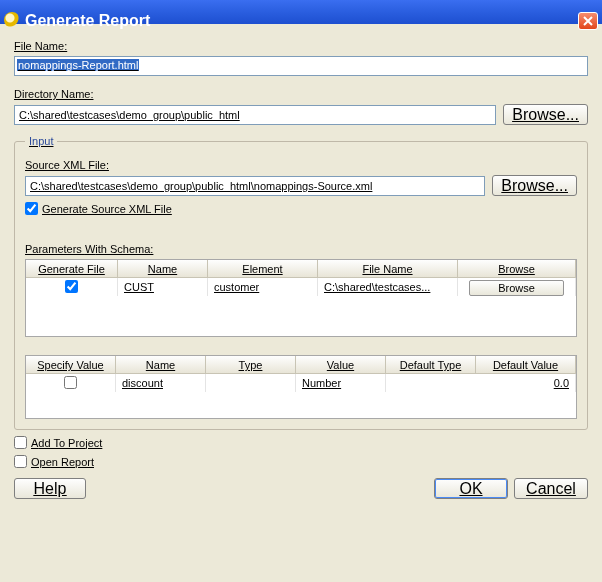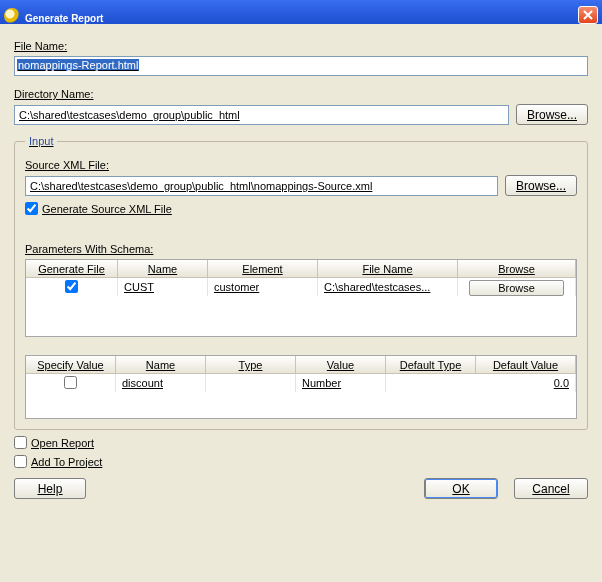--- a/index.html
+++ b/index.html
@@ -9,25 +9,25 @@
     font-size: 11px;
     background: #ece9d8;
     width: 602px;
     height: 582px;
     overflow: hidden;
   }
   .titlebar {
     height: 24px;
     background: linear-gradient(to bottom, #3a6ef0 0%, #2a5edf 50%, #1d4fd0 100%);
     display: flex;
-    align-items: flex-end;
-    padding: 0 4px;
+    align-items: flex-start;
+    padding: 12px 4px;
     color: white;
     font-weight: bold;
-    font-size: 10px;
+    font-size: 16px;
   }
   .titlebar .icon {
     width: 16px; height: 16px; margin-right: 5px;
     background: radial-gradient(circle at 6px 6px, #fff6c8 0 4px, #e6b800 5px 8px, transparent 9px);
     border-radius: 50%;
   }
   .titlebar .spacer { flex: 1; }
   .close-btn {
     width: 20px; height: 18px;
     background: linear-gradient(to bottom, #f68d6f, #e2461b);
@@ -61,21 +61,21 @@
   }
   .h-row { display: flex; gap: 7px; align-items: flex-end; }
   .h-row .text-input { flex: 1; }
   .btn {
     height: 21px;
     min-width: 72px;
     background: linear-gradient(to bottom, #fefefe, #e9e7da);
     border: 1px solid #7f7f7f;
     border-radius: 3px;
     font-family: inherit;
-    font-size: 12px;
+    font-size: 16px;
     cursor: pointer;
     padding: 0 8px;
   }
   .btn.default {
     box-shadow: 0 0 0 1px #4a8af4 inset;
   }
   fieldset.group {
     border: 1px solid #bfb8a8;
     border-radius: 3px;
     margin: 10px 0 6px 0;
@@ -140,21 +140,21 @@
     border-radius: 2px;
     font-size: 11px;
     text-align: center;
     cursor: pointer;
     margin: 0 auto;
   }
   .gray { color: #a9a9a9; }
   .footer {
     display: flex;
     align-items: center;
-    gap: 16px;
+    gap: 6px;
     margin-top: 10px;
   }
   .footer .spacer { flex: 1; }
   .section-gap { height: 8px; }
   .bigspace { height: 18px; }
 </style>
 </head>
 <body>
 
 <div class="titlebar">
@@ -244,25 +244,25 @@
         <div class="td c5">Number</div>
         <div class="td c6">0.0</div>
       </div>
       <div class="tbody-fill" style="height:26px;"></div>
     </div>
 
   </fieldset>
 
   <div class="chk-row">
     <input type="checkbox" style="">
-    <span>Open <span class="underline">R</span>eport</span>
+    <span><span class="underline">A</span>dd To Project</span>
   </div>
   <div class="chk-row">
     <input type="checkbox" style="">
-    <span><span class="underline">A</span>dd To Project</span>
+    <span>Open <span class="underline">R</span>eport</span>
   </div>
 
   <div class="footer">
     <button class="btn"><span class="underline">Help</span></button>
     <div class="spacer"></div>
     <button class="btn default" style="min-width:74px">OK</button>
     <button class="btn" style="min-width:74px">Cancel</button>
   </div>
 
 </div>

